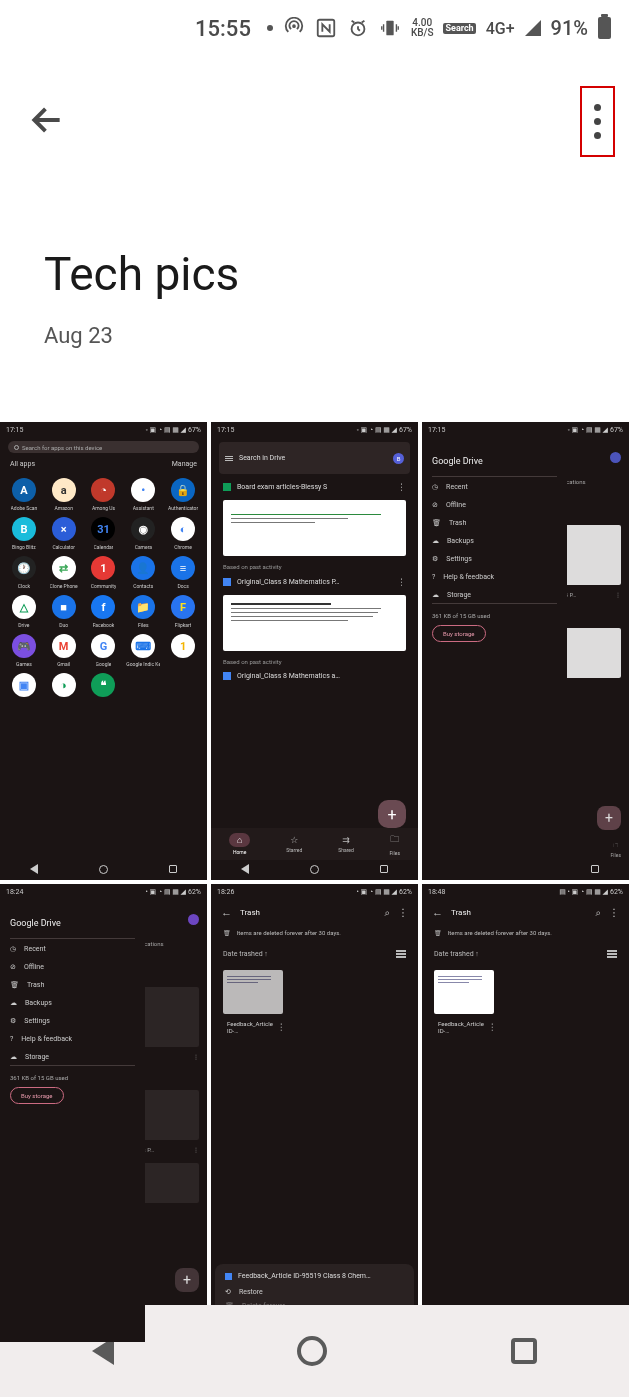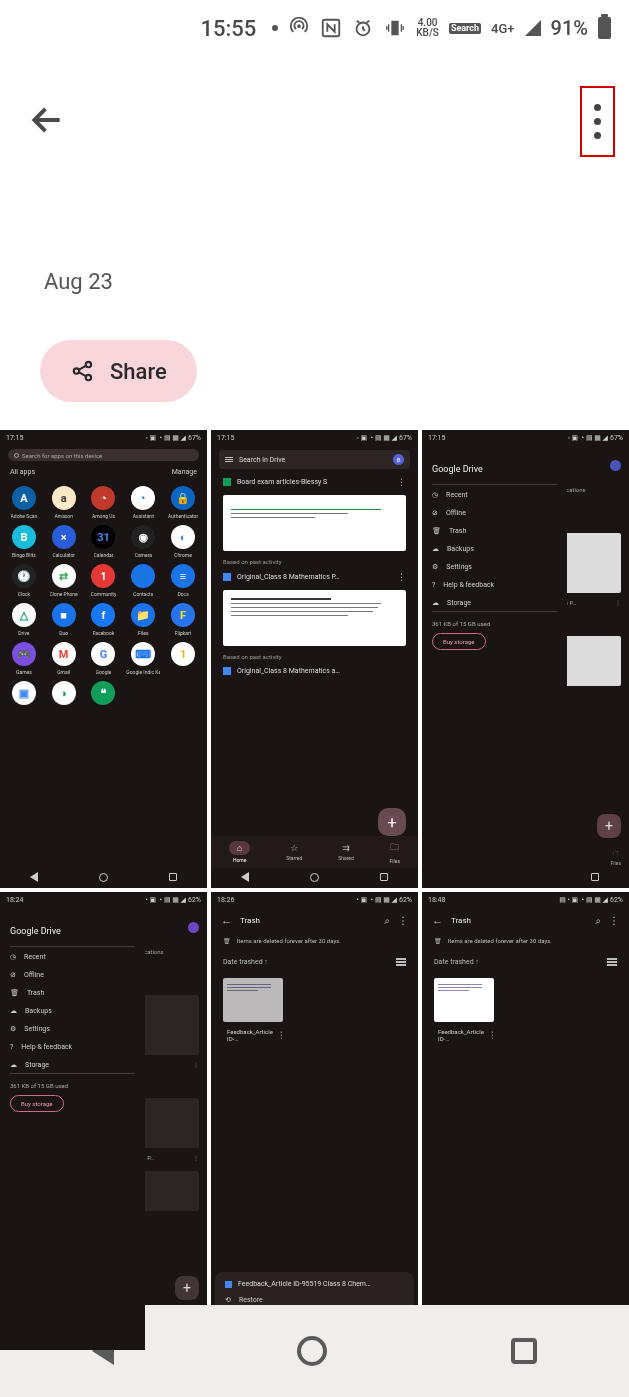--- a/index.html
+++ b/index.html
@@ -98,21 +98,21 @@
   .t1 .apps { display:grid; grid-template-columns:repeat(5,1fr); gap:6px 0; padding:6px 4px 0; }
   .t1 .app { display:flex; flex-direction:column; align-items:center; gap:3px; }
   .t1 .app .ic {
     width:24px; height:24px; border-radius:50%; display:flex;
     align-items:center; justify-content:center; font-size:11px; font-weight:700;
   }
   .t1 .app span { font-size:5px; color:#ccc; text-align:center; white-space:nowrap; overflow:hidden; max-width:34px; }
 
   
   .t2 .sbar {
-    margin:4px 8px; background:#2e2525; border-radius:4px; height:19px;
+    margin:4px 8px; background:#2e2525; border-radius:4px; height:32px;
     display:flex; align-items:center; justify-content:space-between; padding:0 6px;
     font-size:7px;
   }
   .t2 .sbar .ham { display:flex; flex-direction:column; gap:1px; }
   .t2 .sbar .ham div{ width:8px;height:1px;background:#bbb;}
   .t2 .sbar .av { width:11px;height:11px;border-radius:50%;background:#5560d8;
     display:flex;align-items:center;justify-content:center;font-size:6px;color:#fff;}
   .t2 .tabs { display:flex; gap:40px; padding:6px 14px; font-size:7px; color:#bbb; }
   .t2 .tabs .sel { color:#e57390; border-bottom:1.5px solid #e57390; padding-bottom:3px; }
   .t2 .file-row { display:flex; align-items:center; gap:6px; padding:4px 12px; }
@@ -236,53 +236,45 @@
     </svg>
   <svg viewBox="0 0 24 24">
       <rect x="8" y="4" width="8" height="16" rx="1" fill="#555"></rect>
       <path d="M5 8v8M3 10v4M19 8v8M21 10v4" stroke="#555" stroke-width="1.5"></path>
     </svg>
   <div class="kbs">
     <div>4.00</div>
     <div>KB/S</div>
   </div>
   <span class="volte">Search</span>
-  <span style="font-size:13px;">4G+</span>
+  <span style="font-size:16px;">4G+</span>
   <span class="sig"></span>
   <span>91%</span>
   <span class="batt"></span>
 </div>
 
 <div class="top-bar">
   <div class="back-btn">
     <svg viewBox="0 0 24 24">
         <path d="M20 12H4M11 5l-7 7 7 7"></path>
       </svg>
   </div>
   <div class="menu-box">
     <div class="d"></div>
     <div class="d"></div>
     <div class="d"></div>
   </div>
 </div>
 
 <div class="title-area">
+  <h1>Tech pics</h1>
   <div class="date">Aug 23</div>
 </div>
 
 <div class="chips">
-  <div class="chip">
-    <svg viewBox="0 0 24 24">
-        <circle cx="6" cy="12" r="2.5"></circle>
-        <circle cx="17" cy="6" r="2.5"></circle>
-        <circle cx="17" cy="18" r="2.5"></circle>
-        <path d="M8 11l7-4M8 13l7 4"></path>
-      </svg>
-    <span>Share</span>
-  </div>
 </div>
 
 <div class="grid">
 
   <div class="thumb t1">
     <div class="thumb-status">
       <span>17:15</span>
       <span class="icons">
           <span>◦ ▣ ◔ ▤ ▦ ◢</span> 
           <span>67%</span>

